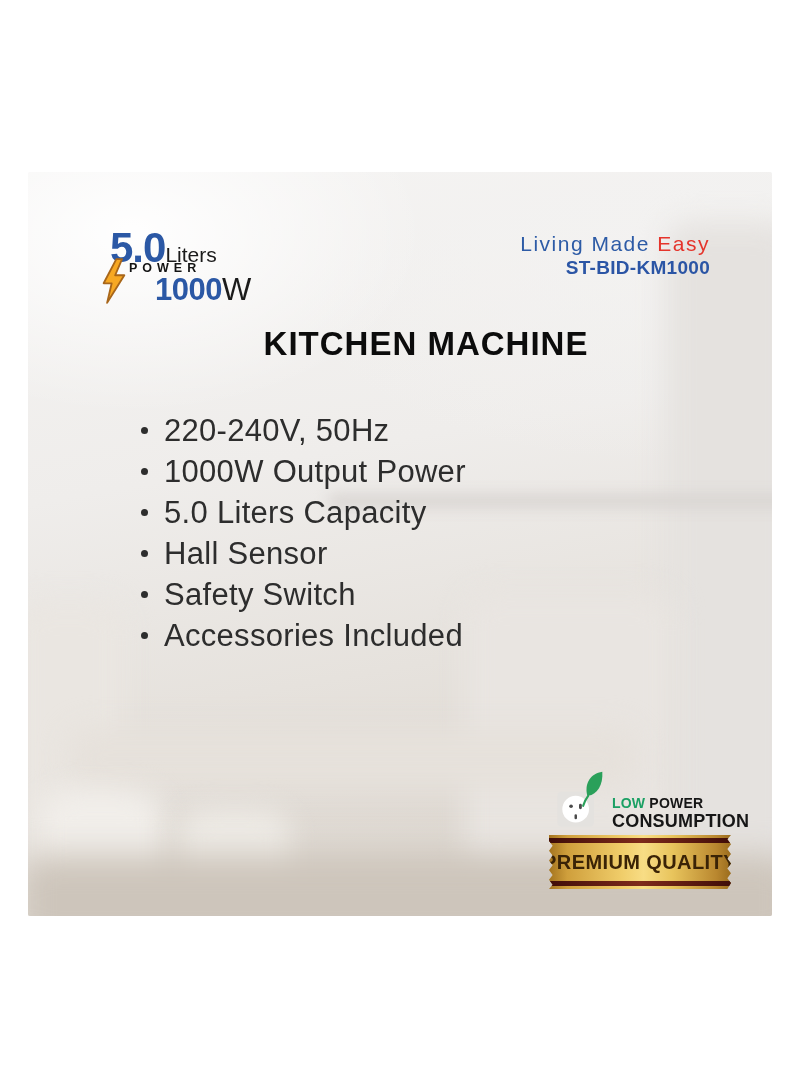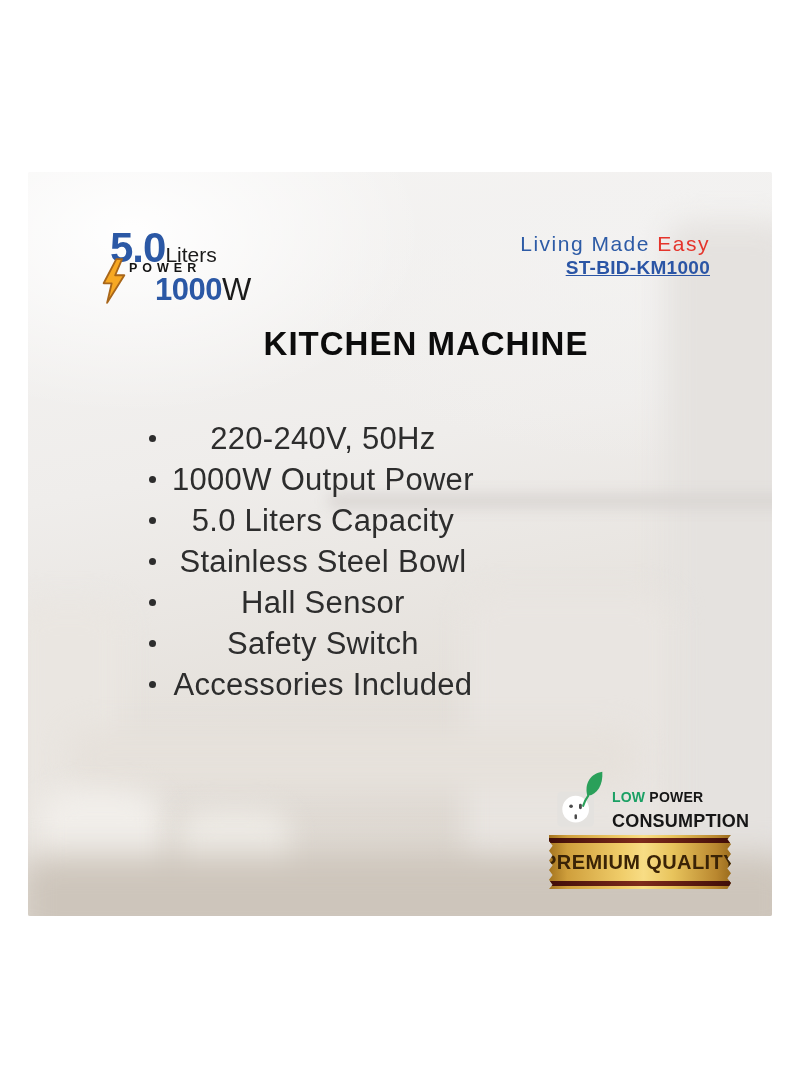--- a/index.html
+++ b/index.html
@@ -36,46 +36,46 @@
   .cap-row3{position:absolute;left:26px;top:48px;white-space:nowrap;margin-left:29px;}
   .cap-watt-value{font-size:31px;font-weight:bold;color:#2b58a5;letter-spacing:-0.5px;}
   .cap-watt-unit{font-size:31px;color:#1b1b1b;}
   .bolt{position:absolute;left:0;top:34px;}
 
   
   .brand{position:absolute;right:62px;top:60px;text-align:right;}
   .tagline{font-size:21px;letter-spacing:1.5px;white-space:nowrap;}
   .tagline .t-blue{color:#2d5ba6;}
   .tagline .t-red{color:#e5342b;}
-  .model{font-size:19px;font-weight:bold;color:#2b55a5;letter-spacing:0.3px;margin-top:1px;text-decoration:underline;}
+  .model{font-size:19px;font-weight:bold;color:#2b55a5;letter-spacing:0.3px;margin-top:1px;}
 
   
   .title{
     position:absolute;left:0;right:0;top:153px;text-align:center;padding-left:52px;
     font-size:33px;font-weight:bold;color:#0c0c0c;letter-spacing:1px;
   }
 
   
-  .features{position:absolute;left:113px;top:238px;margin:8px;padding:0;list-style:none;text-align:center;}
+  .features{position:absolute;left:113px;top:238px;margin:0;padding:0;list-style:none;}
   .features li{
     position:relative;padding-left:23px;height:41px;line-height:41px;
     font-size:31px;color:#2d2d2d;letter-spacing:0.3px;white-space:nowrap;
   }
   .features li::before{
     content:"";position:absolute;left:0;top:17px;width:7px;height:7px;border-radius:50%;
     background:#2d2d2d;
   }
 
   
   .low-power{position:absolute;left:526px;top:598px;display:flex;align-items:flex-end;}
   .lp-icon{flex:0 0 auto;}
   .lp-text{margin-left:8px;padding-bottom:2px;}
   .lp-line1{font-size:14px;font-weight:bold;color:#161616;letter-spacing:0.2px;}
   .lp-line1 .lp-green{color:#1ba064;}
-  .lp-line2{font-size:18px;font-weight:bold;color:#161616;letter-spacing:0.2px;margin-top:6px;}
+  .lp-line2{font-size:18px;font-weight:bold;color:#161616;letter-spacing:0.2px;margin-top:0;}
 
   
   .ribbon{
     position:absolute;left:521px;top:663px;width:182px;height:54px;
     display:flex;align-items:center;justify-content:center;
     background:linear-gradient(90deg,#a4741f 0%,#cf9f3c 10%,#f0cd6a 40%,#f8dd85 52%,#e8c45c 68%,#b9872f 92%,#9a6c1d 100%);
     clip-path:polygon(0% 0%,100% 0%,98% 8%,100% 17%,98% 26%,100% 35%,98% 44%,100% 53%,98% 62%,100% 71%,98% 80%,100% 89%,98% 100%,0% 100%,2% 92%,0% 83%,2% 74%,0% 65%,2% 56%,0% 47%,2% 38%,0% 29%,2% 20%,0% 11%);
   }
   .ribbon::before,.ribbon::after{
     content:"";position:absolute;left:0;right:0;height:5px;
@@ -125,21 +125,20 @@
   <div class="title">KITCHEN MACHINE</div>
 
   <ul class="features">
 
       <li><span>220-240V, 50Hz</span></li>
 
       <li><span>1000W Output Power</span></li>
 
       <li><span>5.0 Liters Capacity</span></li>
 
-      <li><span>Stainless Steel Bowl</span></li>
 
 
       <li><span>Hall Sensor</span></li>
 
       <li><span>Safety Switch</span></li>
 
       <li><span>Accessories Included</span></li>
     </ul>
 
   <div class="low-power">

